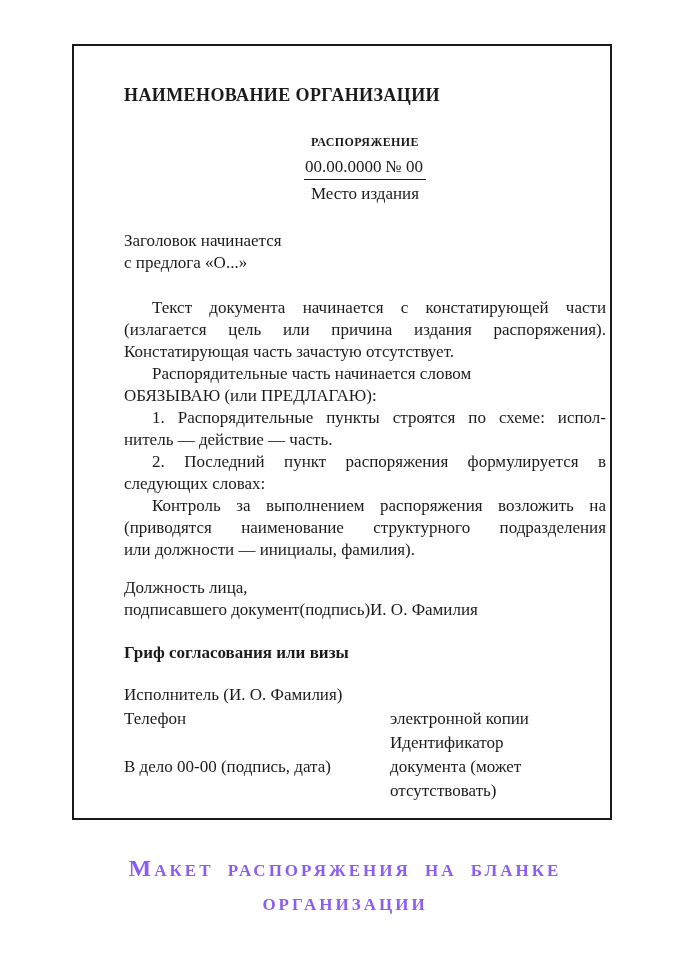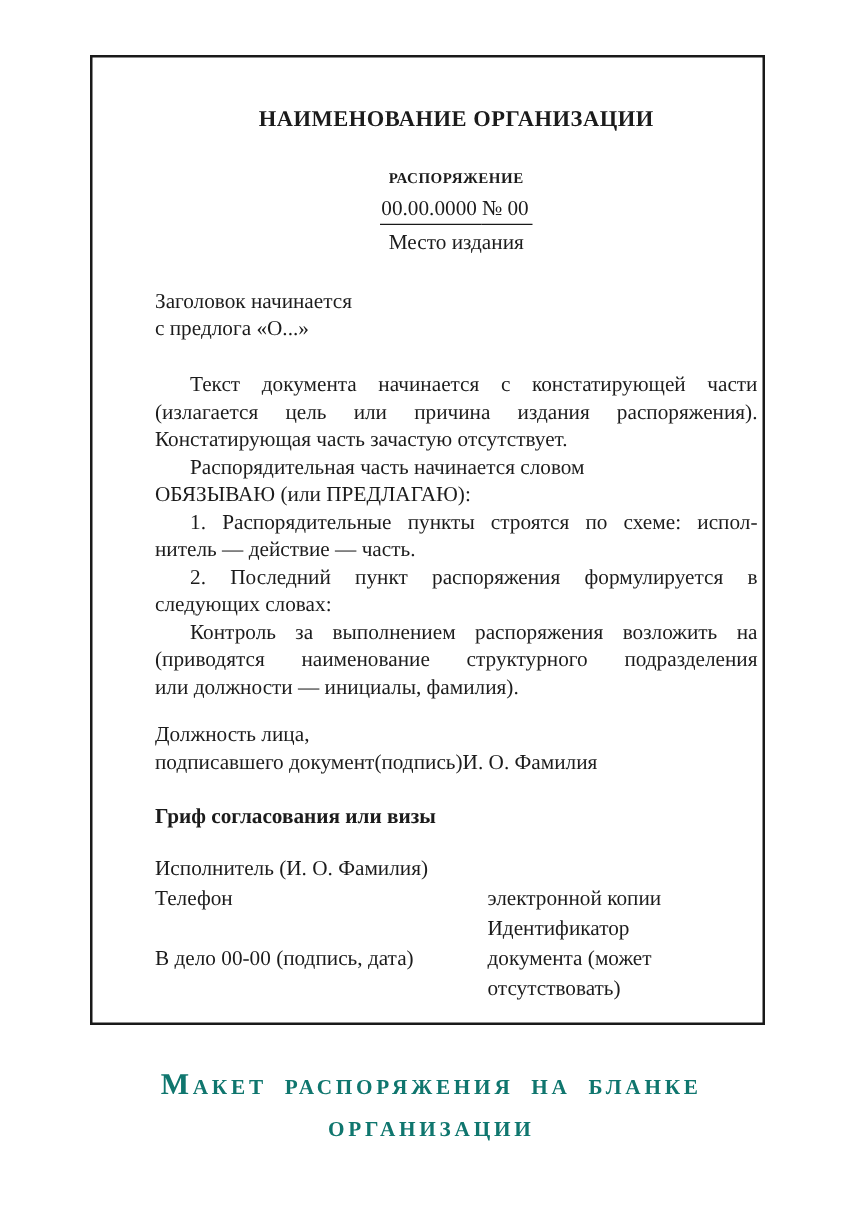--- a/index.html
+++ b/index.html
@@ -30,21 +30,20 @@
   .doc-content {
     position: absolute;
     left: 50px;
     right: 4px;
     top: 0;
     font-size: 17px;
     line-height: 22px;
   }
 
   .org-name {
-    text-align: center;
     font-weight: bold;
     font-size: 18px;
     letter-spacing: 0.4px;
     margin-top: 38px;
   }
   .doc-type {
     text-align: center;
     font-weight: bold;
     font-size: 12px;
     letter-spacing: 0.4px;
@@ -95,21 +94,21 @@
   .exec-col-right { flex: 1; }
 
   
   .caption {
     position: absolute;
     top: 851px;
     left: 0;
     width: 690px;
     text-align: center;
     font-weight: bold;
-    color: #0f766e;
+    color: #8b5cf6;
   }
   .caption-line {
     font-size: 17px;
     letter-spacing: 3px;
     word-spacing: 7px;
     line-height: 34px;
   }
   .caption-line.first::first-letter {
     font-size: 24px;
     letter-spacing: 3px;
@@ -134,21 +133,21 @@
 
     <div class="heading-block">
       <div>Заголовок начинается</div>
       <div>с предлога «О...»</div>
     </div>
 
     <div class="body-block">
         <div class="body-line indent justify">Текст документа начинается с констатирующей части</div>
         <div class="body-line justify">(излагается цель или причина издания распоряжения).</div>
         <div class="body-line">Констатирующая часть зачастую отсутствует.</div>
-        <div class="body-line indent">Распорядительная часть начинается словом</div>
+        <div class="body-line indent">Распорядительные часть начинается словом</div>
         <div class="body-line">ОБЯЗЫВАЮ (или ПРЕДЛАГАЮ):</div>
         <div class="body-line indent justify">1. Распорядительные пункты строятся по схеме: испол-</div>
         <div class="body-line">нитель — действие — часть.</div>
         <div class="body-line indent justify">2. Последний пункт распоряжения формулируется в</div>
         <div class="body-line">следующих словах:</div>
         <div class="body-line indent justify">Контроль за выполнением распоряжения возложить на</div>
         <div class="body-line justify">(приводятся наименование структурного подразделения</div>
         <div class="body-line">или должности — инициалы, фамилия).</div>
       </div>
 

